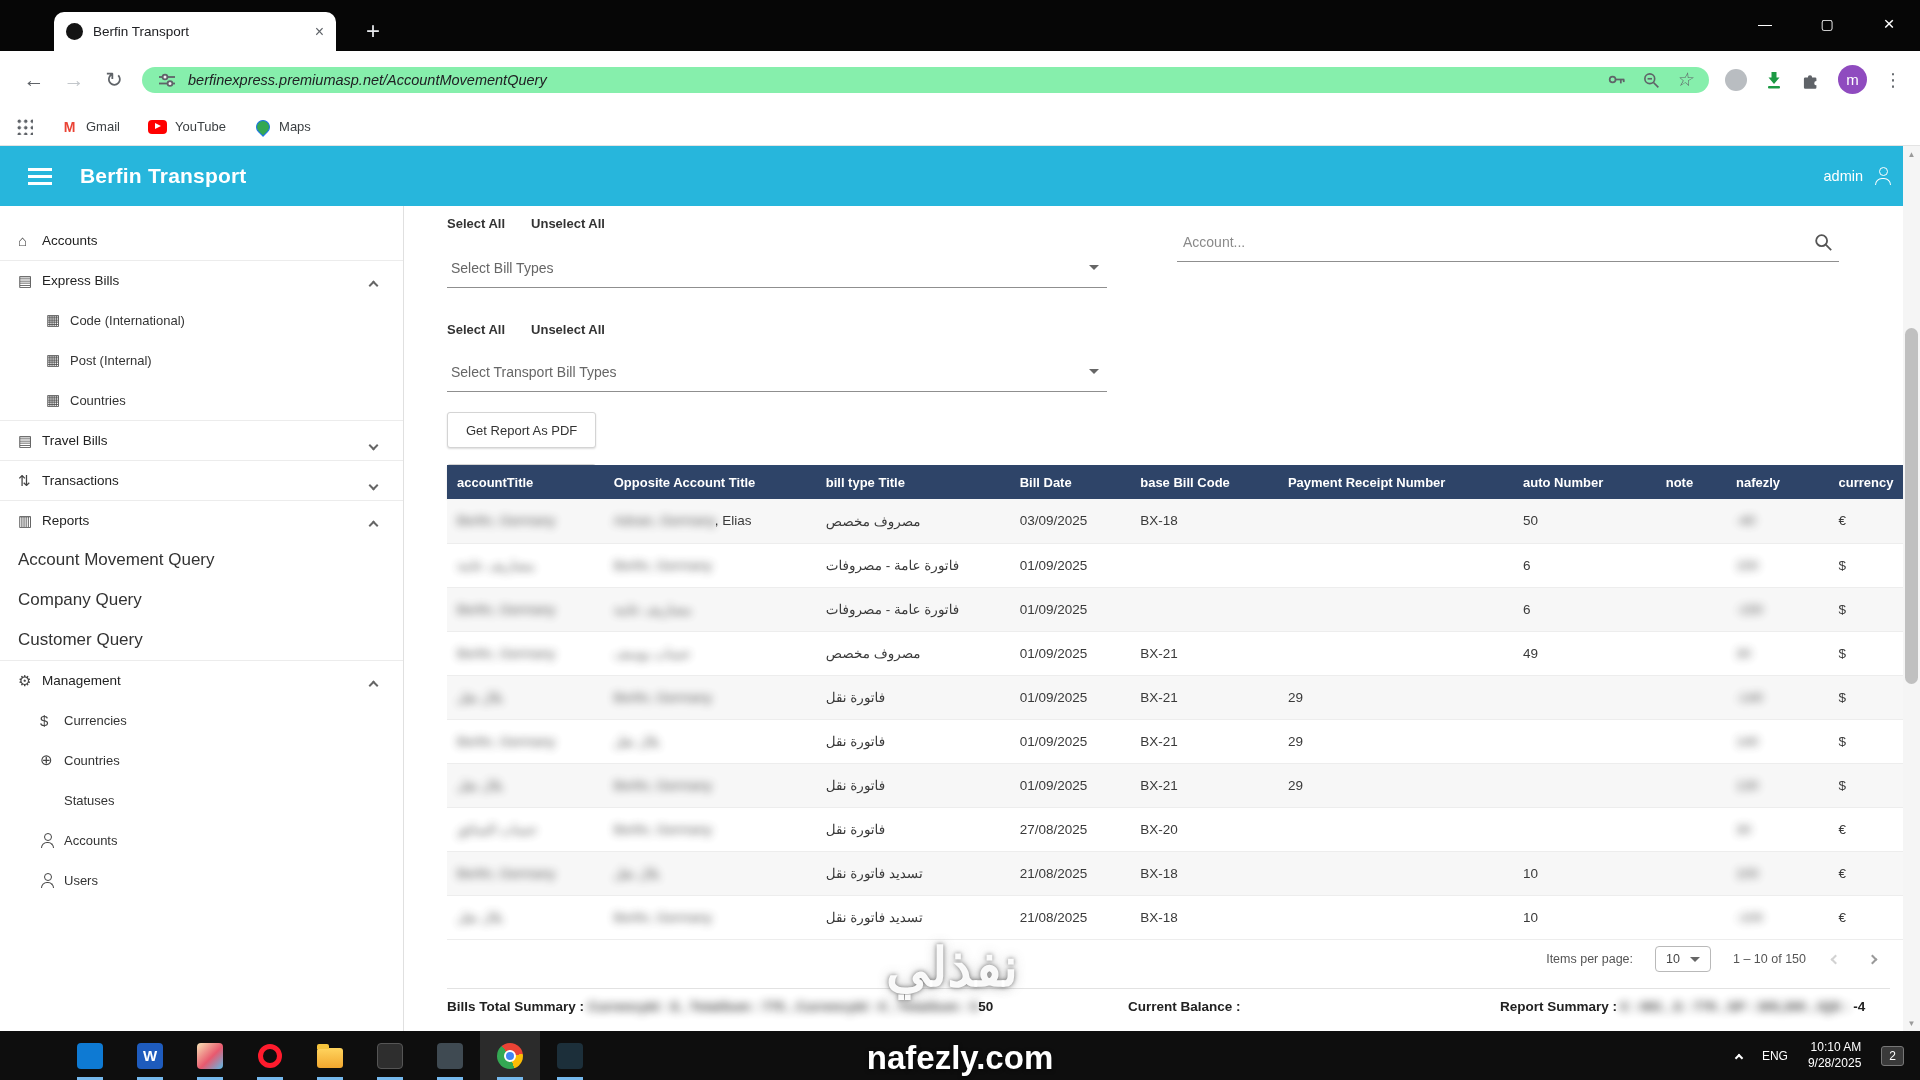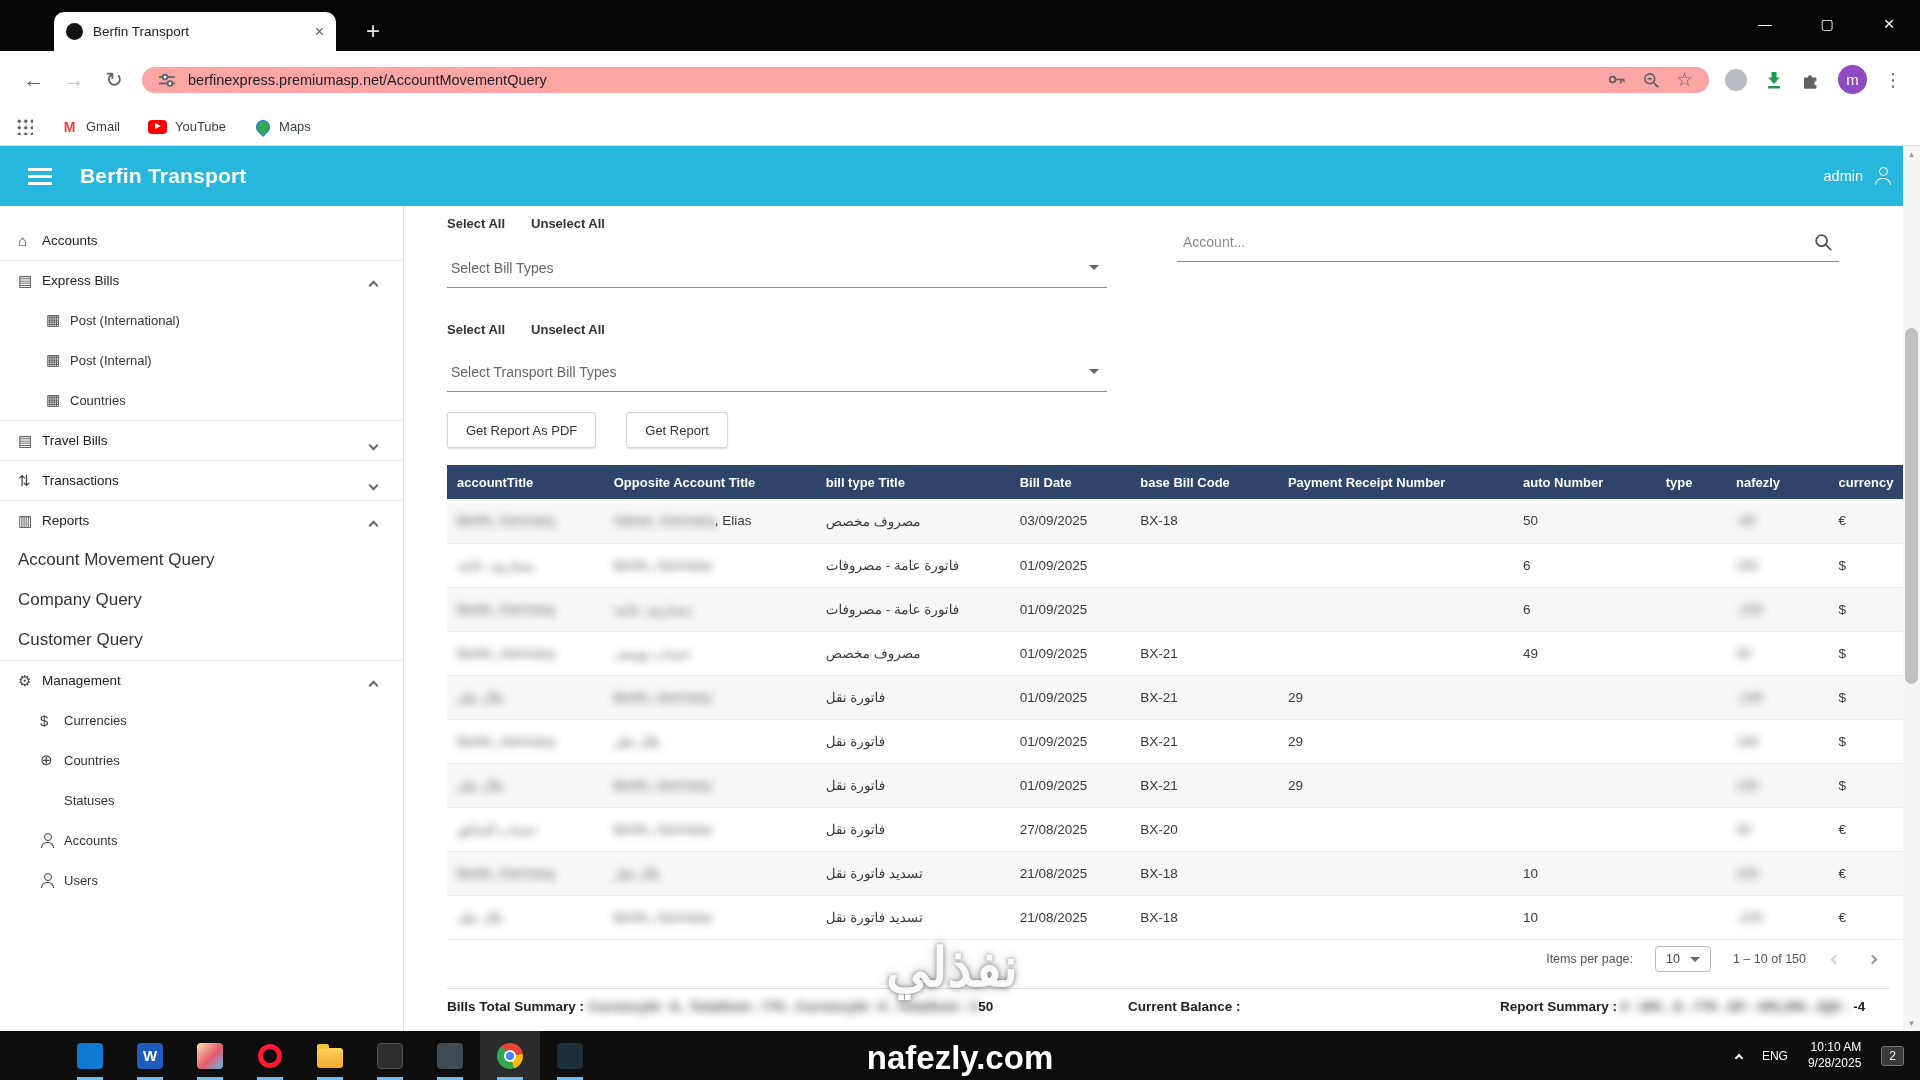--- a/index.html
+++ b/index.html
@@ -17,22 +17,22 @@
   .newtab-btn { position:absolute; left:356px; top:14px; color:#e8eaed; font-size:24px; line-height:1; width:34px; height:34px;
                 display:flex; align-items:center; justify-content:center; border-radius:50%; }
   .win-controls { position:absolute; right:0; top:0; height:48px; display:flex; }
   .win-btn { width:62px; display:flex; align-items:center; justify-content:center; color:#fff; font-size:14px; }
   .win-btn.close { font-size:19px; }
 
   .toolbar { position:absolute; top:51px; left:0; right:0; height:57px; background:#fff;
              display:flex; align-items:center; padding:0 10px 0 14px; }
   .nav-icon { font-size:21px; color:#5f6368; width:40px; text-align:center; flex:none; }
   .nav-icon.disabled { color:#c3c7cb; }
-  .omnibox { height:26px; background:#fca5a5; border-radius:20px; flex:1; margin:0 8px;
-             display:flex; align-items:center; padding:0 16px; min-width:0; }
+  .omnibox { height:26px; background:#86efac; border-radius:20px; flex:1; margin:0 8px;
+             display:flex; align-items:center; padding:0 16px; min-width:0;font-style:italic; }
   .url { font-size:14.5px; color:#202124; flex:1; margin-left:12px; white-space:nowrap; overflow:hidden; }
   .omni-ic { margin-left:16px; display:flex; align-items:center; color:#5f6368; flex:none; }
   .star-glyph { font-size:19px; color:#5f6368; }
   .toolbar-right { display:flex; align-items:center; gap:17px; padding:0 8px; flex:none; }
   .ext-circle { width:22px; height:22px; border-radius:50%; background:#b9bdc1; }
   .avatar { width:29px; height:29px; border-radius:50%; background:#8f4bbf; color:#fff;
             display:flex; align-items:center; justify-content:center; font-size:15px; }
   .menu-dots { font-size:18px; color:#5f6368; }
 
   .bookmarks { position:absolute; top:108px; left:0; right:0; height:38px; background:#fff;
@@ -93,21 +93,21 @@
                 display:flex; align-items:center; justify-content:space-between; font-size:14px; color:#666;
                 padding:0 8px 0 4px; }
   .mat-select.dd1 { top:42px; } .mat-select.dd2 { top:146px; }
   .caret { width:0; height:0; border-left:5px solid transparent; border-right:5px solid transparent;
            border-top:5px solid #666; }
   .account-box { position:absolute; left:747px; top:16px; width:662px; height:40px;
                  border-bottom:1px solid #8f8f8f; display:flex; align-items:center; padding:0 6px;justify-content:space-between; }
   .account-box input { flex:1; border:none; outline:none; background:transparent; font-size:14px; color:#333;
                        font-family:"Liberation Sans", sans-serif; }
   .account-box input::placeholder { color:#8a8a8a; }
-  .btn-row { position:absolute; left:17px; top:206px; display:flex; gap:30px; }
+  .btn-row { position:absolute; left:17px; top:206px; display:flex; gap:16px;flex-direction:column; }
   .btn { height:36px; padding:0 18px; background:#fff; border:1px solid #d4d4d4; border-radius:3px;
          font-size:13px; color:#333; display:inline-flex; align-items:center;
          box-shadow:0 1px 2px rgba(0,0,0,.14); }
 
   .report-table { position:absolute; left:17px; top:259px; border-collapse:collapse; table-layout:fixed; width:1468px; }
   .report-table th { background:#2e4468; color:#fff; font-size:13px; font-weight:bold; text-align:left;
                      height:34px; padding:0 10px; overflow:hidden; white-space:nowrap; }
   .report-table td { font-size:13.5px; color:#3a3a3a; height:44px; padding:0 10px;
                      border-bottom:1px solid #ededed; overflow:hidden; white-space:nowrap; }
   .report-table tbody tr:nth-child(odd) { background:#f7f7f7; }
@@ -281,21 +281,21 @@
             <span class="s-icon">⌂</span>
             <span>Accounts</span>
           </div>
           <div class="side-item lv0 sep">
             <span class="s-icon">▤</span>
             <span>Express Bills</span>
             <span class="side-chev"><i class="chev up"></i></span>
           </div>
           <div class="side-item lv1">
             <span class="s-icon">▦</span>
-            <span>Post (International)</span>
+            <span>Code (International)</span>
           </div>
           <div class="side-item lv1">
             <span class="s-icon">▦</span>
             <span>Post (Internal)</span>
           </div>
           <div class="side-item lv1">
             <span class="s-icon">▦</span>
             <span>Countries</span>
           </div>
           <div class="side-item lv0 sep">
@@ -392,21 +392,21 @@
       <table class="report-table">
         <thead>
             <tr>
               <th>accountTitle</th>
               <th>Opposite Account Title</th>
               <th>bill type Title</th>
               <th>Bill Date</th>
               <th>base Bill Code</th>
               <th>Payment Receipt Number</th>
               <th>auto Number</th>
-              <th>type</th>
+              <th>note</th>
               <th>nafezly</th>
               <th>currency</th>
             </tr>
           </thead>
         <tbody>
             <tr>
               <td><span class="blur">Berfin, Germany</span></td>
               <td><span class="blur">Adnan, Germany</span><span>, Elias</span></td>
               <td><span>مصروف مخصص</span></td>
               <td><span>03/09/2025</span></td>

